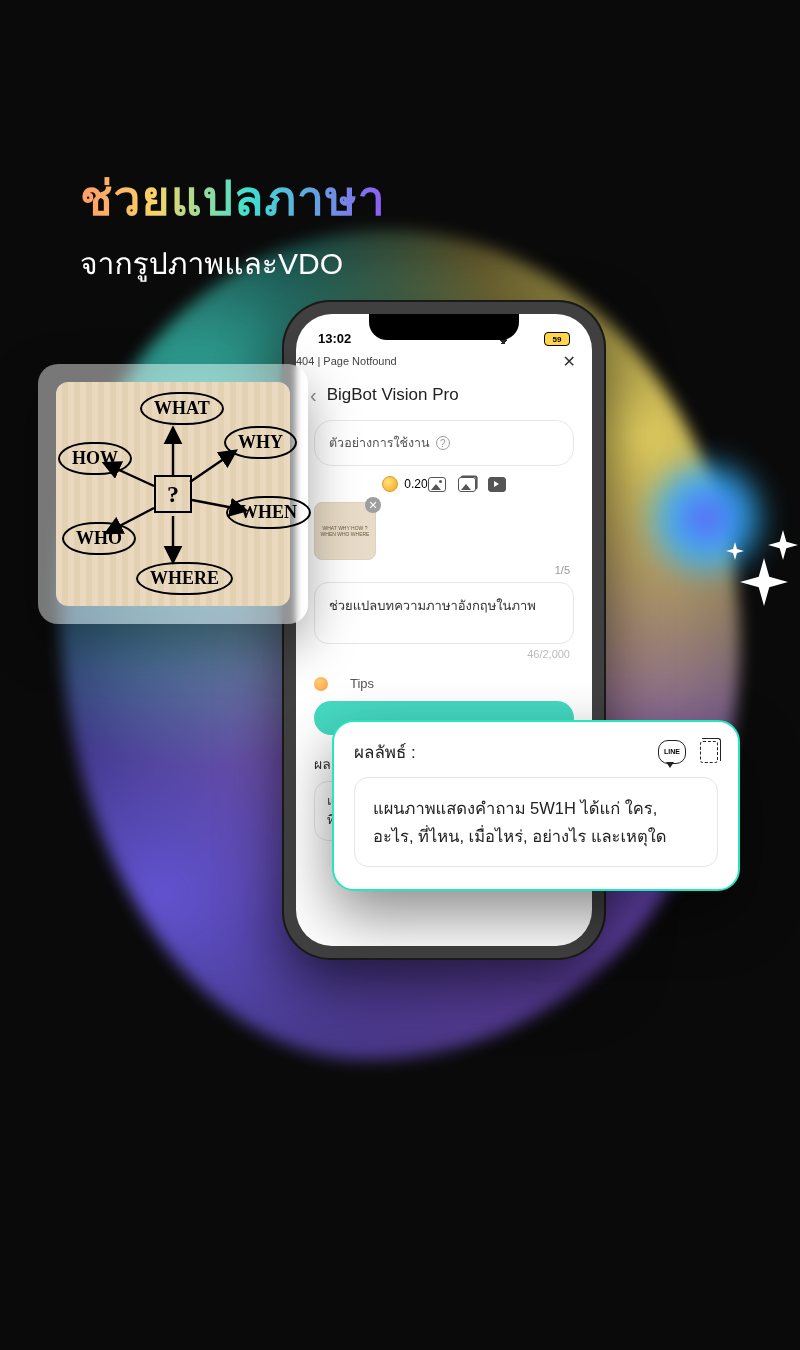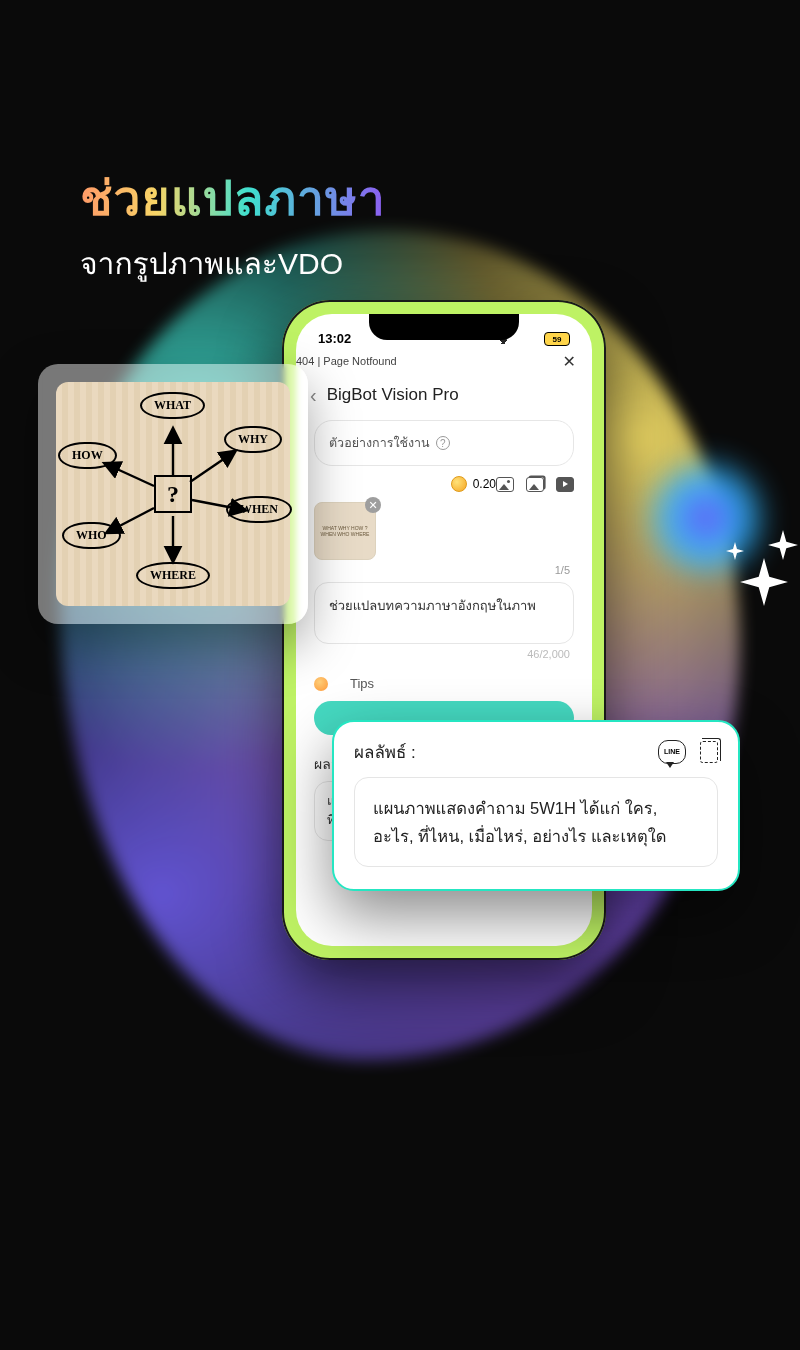--- a/index.html
+++ b/index.html
@@ -52,21 +52,21 @@
     margin-top: 4px;
   }
 
   
   .phone {
     position: absolute;
     left: 282px;
     top: 300px;
     width: 324px;
     height: 660px;
-    background: #bef264;
+    background: #404040;
     border-radius: 48px;
     padding: 14px;
     box-shadow:
       0 0 0 2px #1a1a1a inset,
       0 25px 60px rgba(0,0,0,.6);
   }
   .screen {
     width: 100%;
     height: 100%;
     background: #ffffff;
@@ -143,21 +143,21 @@
     display:flex; align-items:center; gap:6px;
   }
   .qmark {
     width:14px;height:14px;border:1px solid #999;border-radius:50%;
     font-size:10px; display:flex;align-items:center;justify-content:center;
     color:#999;
   }
 
   .credit-row{
     margin:0 18px; display:flex; align-items:center;
-    justify-content:flex-end; font-size:12px;
+    justify-content:center; font-size:12px;
   }
   .credit-left{display:flex;align-items:center;gap:6px;}
   .coin{
     width:16px;height:16px;border-radius:50%;
     background:radial-gradient(circle at 35% 35%,#ffe27a,#f6a623);
     border:1px solid #e09b1a;
   }
   .media-icons{display:flex;gap:12px;}
   .mi{
     width:18px;height:15px;border:1.6px solid #555;border-radius:3px;
@@ -243,21 +243,21 @@
     border-radius:12px;
     position:relative;
     font-family:"Comic Sans MS", cursive;
     color:#000;
   }
   .node{
     position:absolute;
     border:2.5px solid #000;
     border-radius:50%/55%;
     padding:4px 12px;
-    font-size:12px; font-weight:700;
+    font-size:18px; font-weight:700;
     background:transparent;
   }
   .center-q{
     position:absolute; left:50%; top:50%;
     transform:translate(-50%,-50%);
     width:38px;height:38px;
     border:2.5px solid #000;
     display:flex;align-items:center;justify-content:center;
     font-size:24px;font-weight:700;
   }

